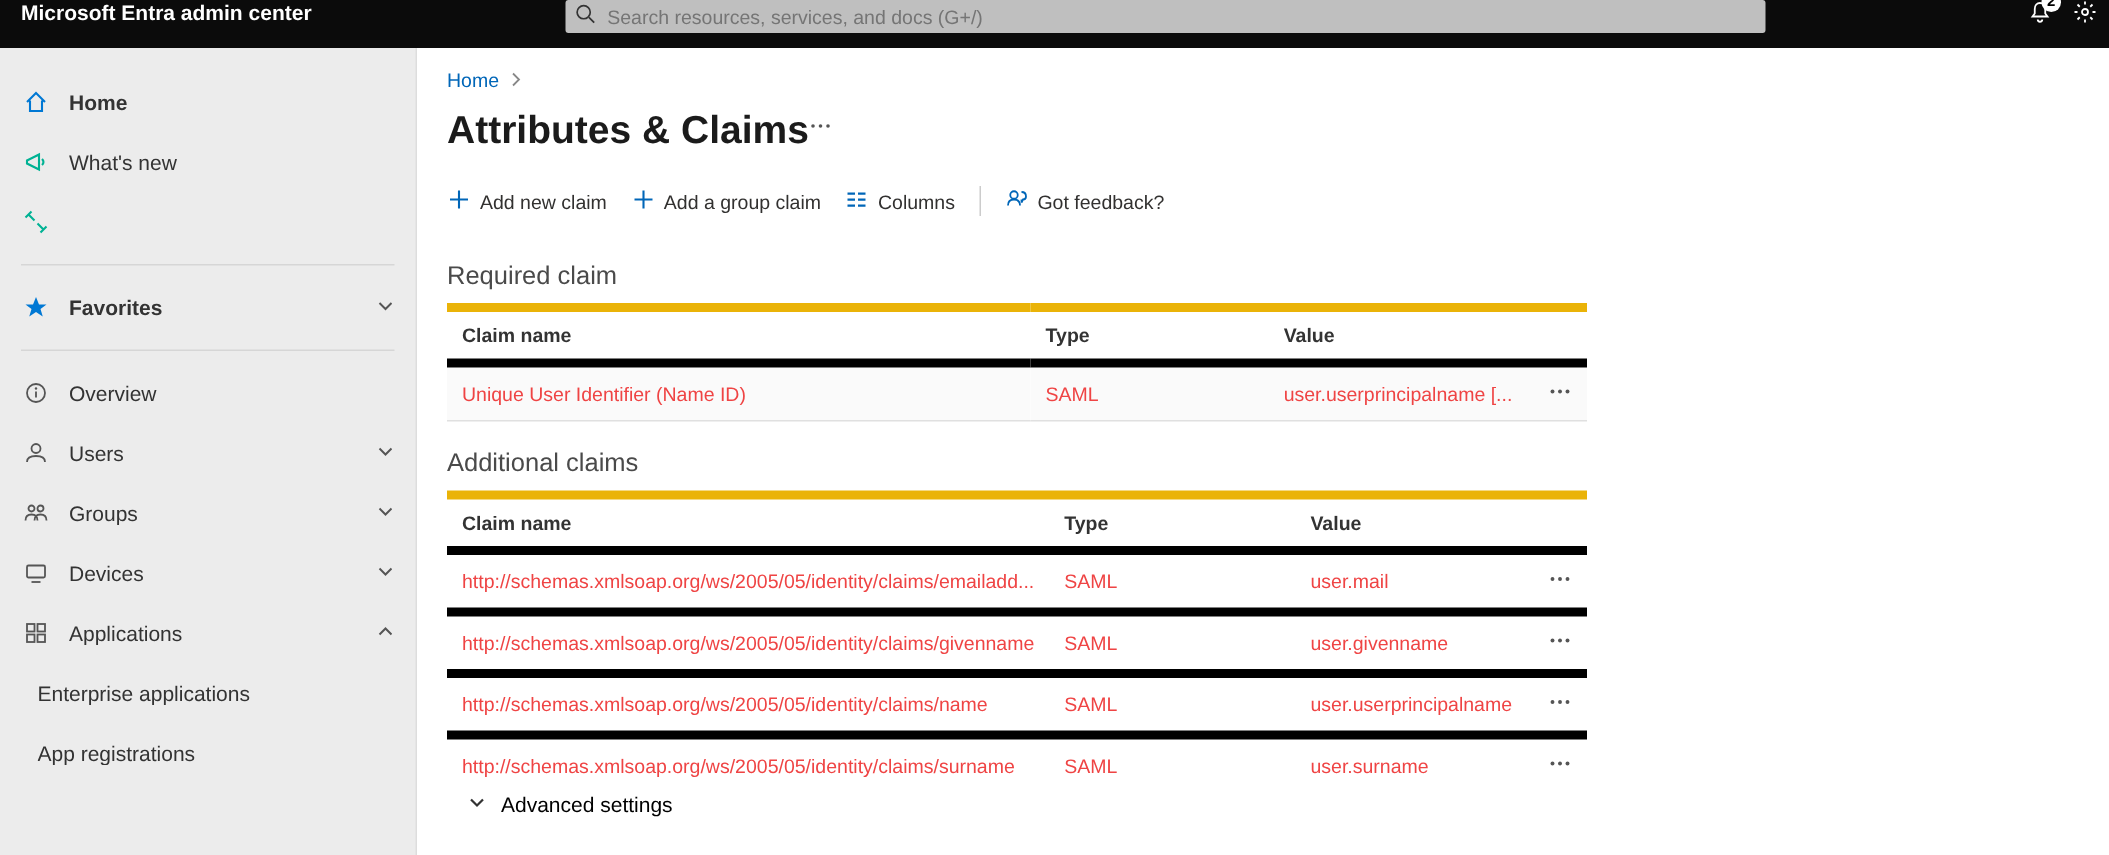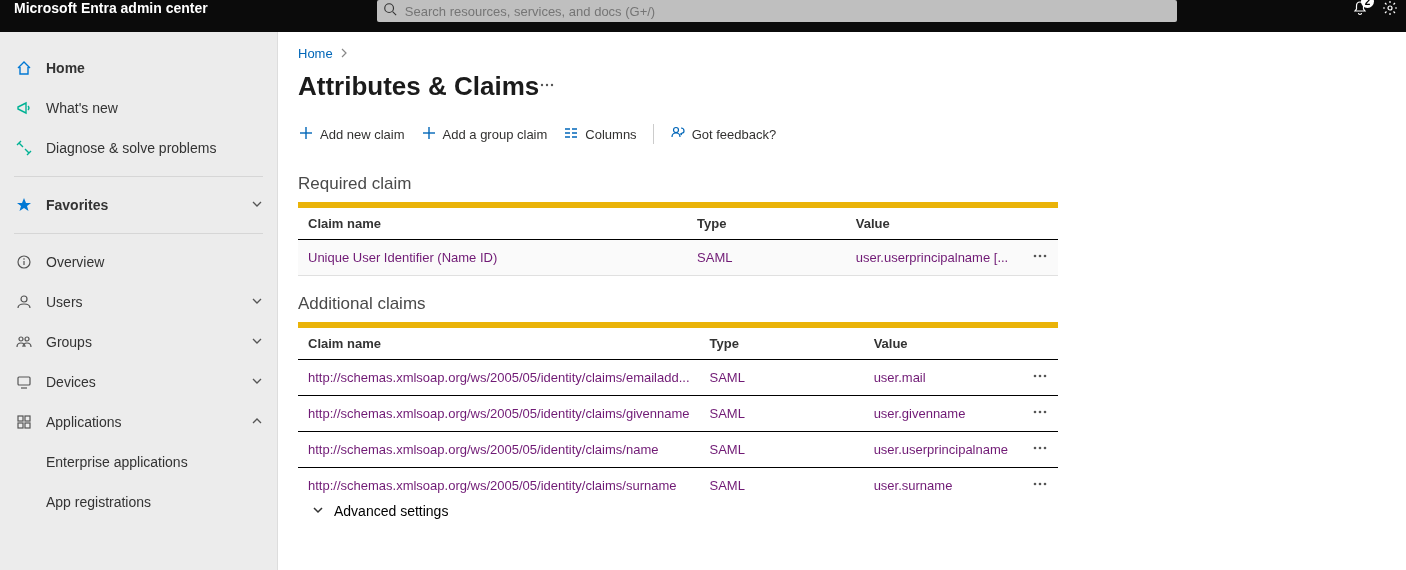--- a/index.html
+++ b/index.html
@@ -131,21 +131,21 @@
       height: 12px;
       stroke: #555555;
       fill: none;
     }
     .sb-sep {
       height: 1px;
       background: #d6d6d6;
       margin: 8px 14px;
     }
     .sb-sub {
-      padding-left: 46px;
+      padding-left: 25px;
     }
     
     .main {
       flex: 1;
       padding: 14px 10px 14px 20px;
       overflow-y: auto;
     }
     .breadcrumb {
       display: flex;
       align-items: center;
@@ -219,22 +219,22 @@
     }
     table.data-tbl th {
       text-align: left;
       font-weight: 600;
       padding: 8px 10px;
       border-top: 6px solid #eab308;
       color: #333333;
     }
     table.data-tbl td {
       padding: 8px 10px;
-      border-top: 1px solid #000000;
-      color: #701a75;
+      border-top: 6px solid #000000;
+      color: #ef4444;
       white-space: nowrap;
       overflow: hidden;
       text-overflow: ellipsis;
     }
     table.data-tbl.required td {
       background: #fafafa;
       border-bottom: 1px solid #e0e0e0;
     }
     table.data-tbl td.actcell {
       width: 40px;
@@ -318,21 +318,20 @@
           </svg>
         </span>
       <span class="sb-label">What's new</span>
     </div>
     <div class="sb-item">
       <span class="sb-icon">
           <svg viewBox="0 0 16 16">
             <path d="M3 3 L7 7 M13 13 L9 9 M5 1 L1 5 M15 11 L11 15" fill="none" stroke="#00b294" stroke-width="1.4"></path>
           </svg>
         </span>
-      <span class="sb-label">Diagnose &amp; solve problems</span>
     </div>
     <div class="sb-sep"></div>
     <div class="sb-item bold">
       <span class="sb-icon">
           <svg viewBox="0 0 16 16">
             <path d="M8 1 L10 6 L15 6 L11 9 L12.5 14 L8 11 L3.5 14 L5 9 L1 6 L6 6 Z" fill="#0078d4"></path>
           </svg>
         </span>
       <span class="sb-label">Favorites</span>
       <span class="sb-chevron"><svg viewBox="0 0 12 12">

